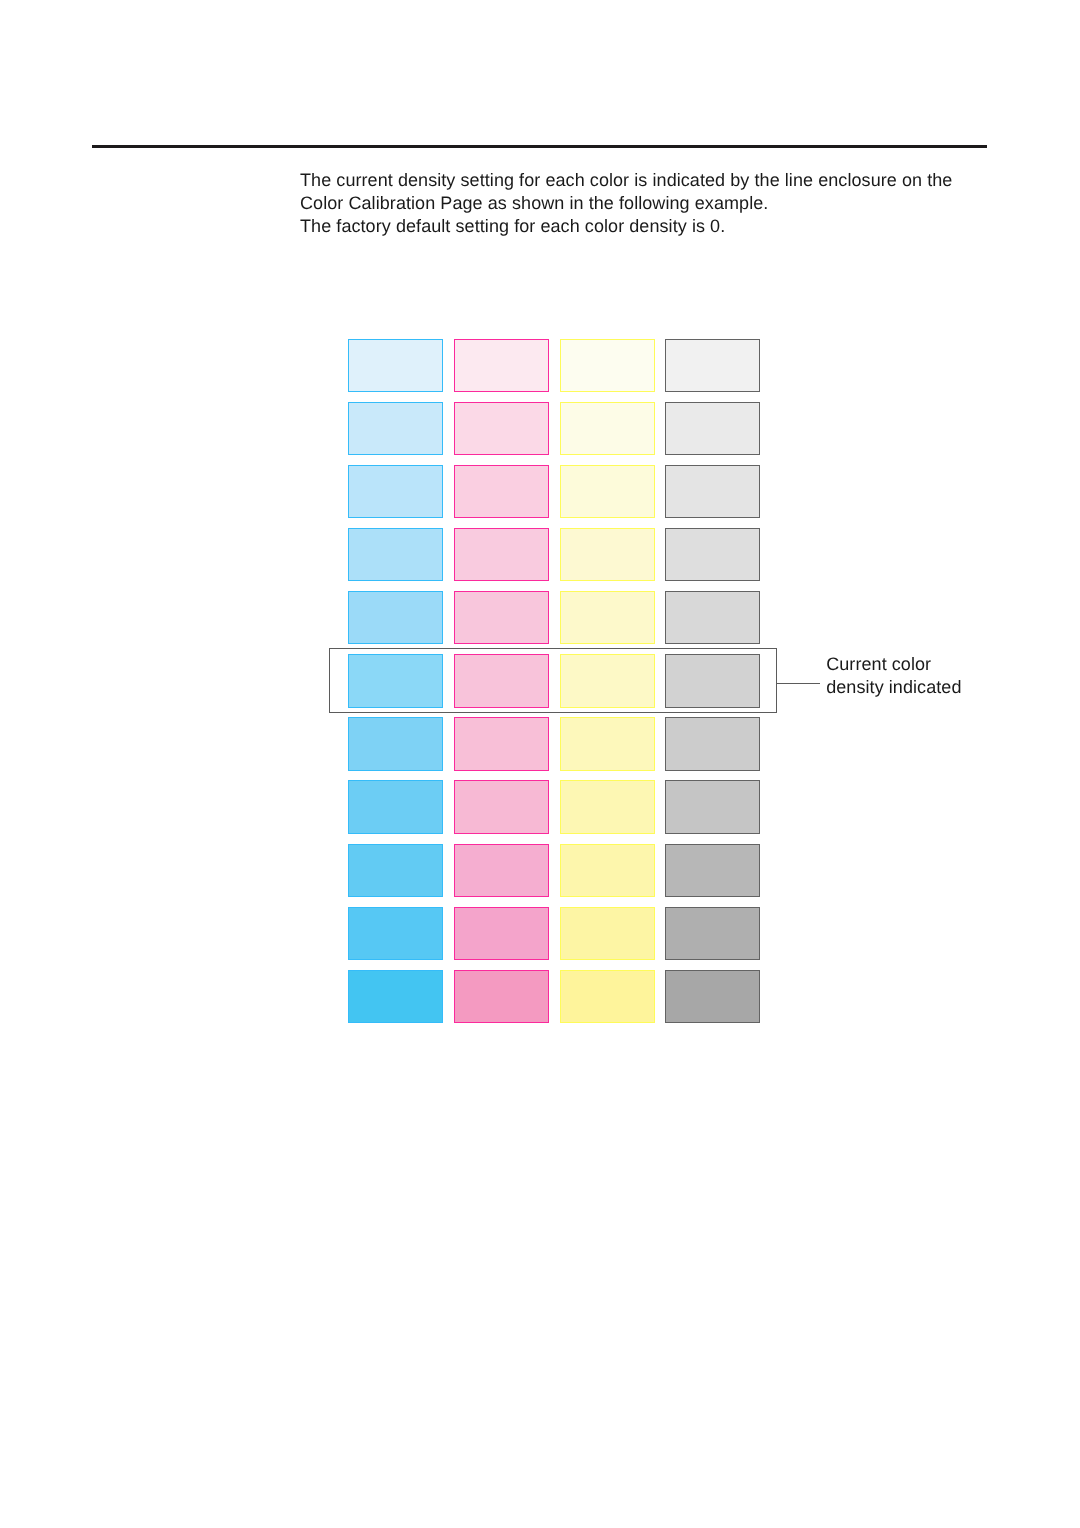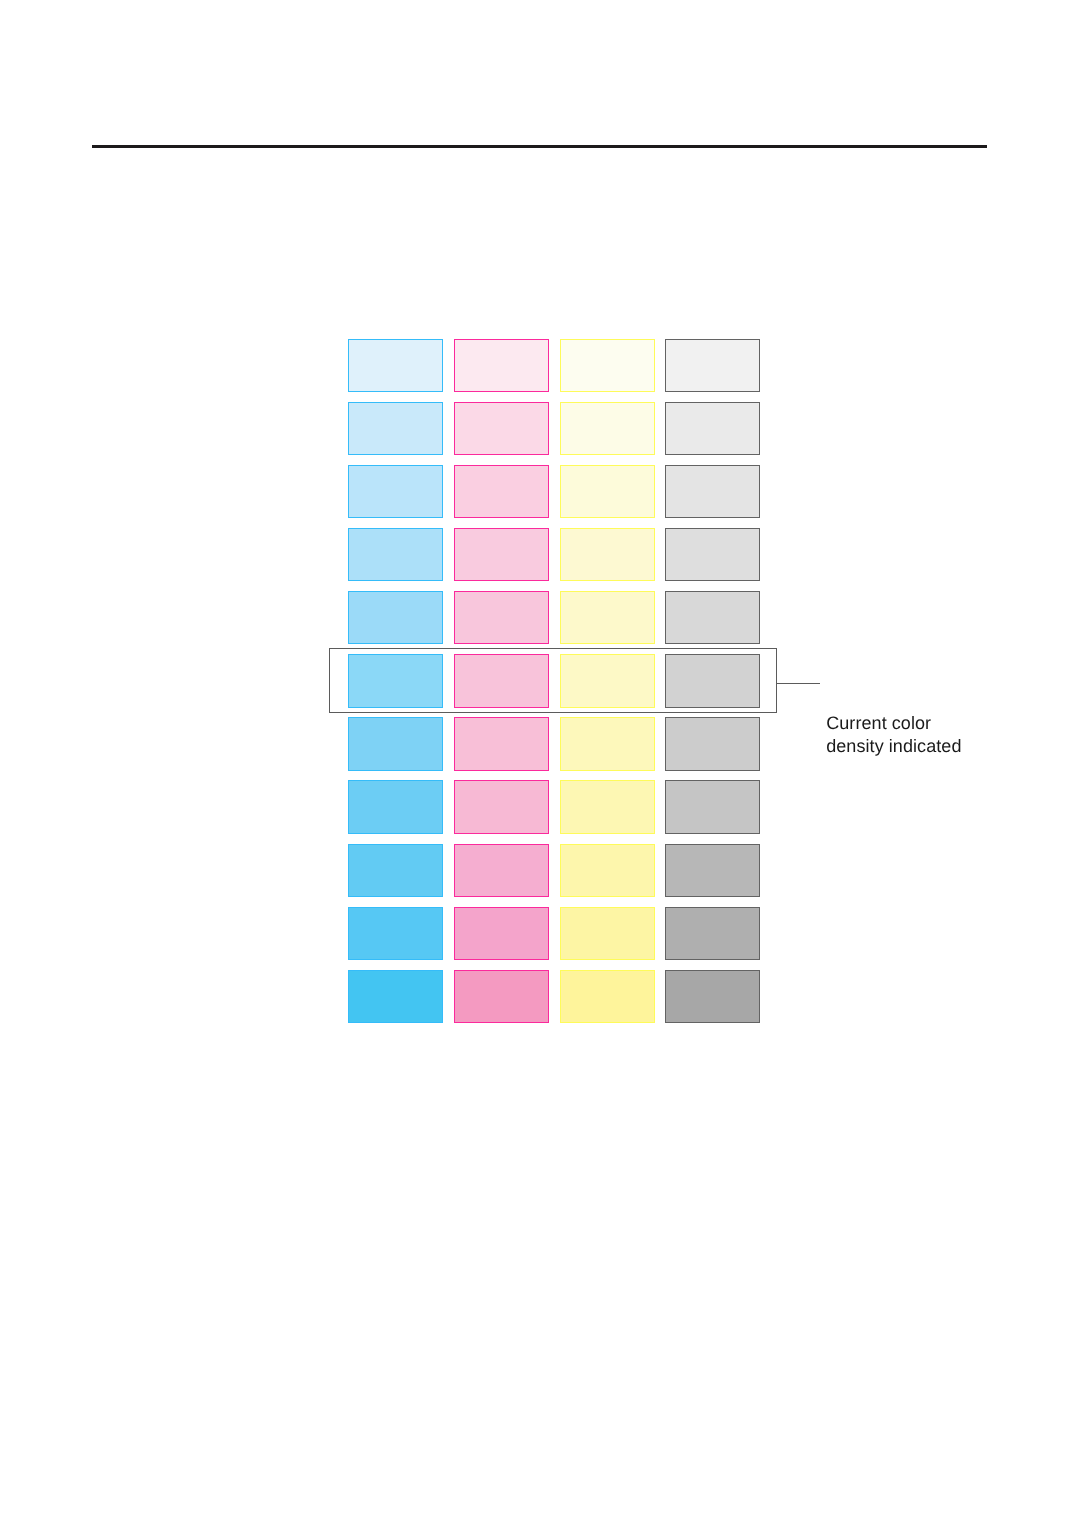--- a/index.html
+++ b/index.html
@@ -30,31 +30,36 @@
 
   
   .enclosure{position:absolute;box-sizing:border-box;
              left:329.2px;top:647.8px;width:447.4px;height:65px;
              border:1.5px solid #5b5b5b;background:transparent;}
 
   
   .leader{position:absolute;left:776.4px;top:682.8px;width:43.6px;height:1.4px;background:#5b5b5b;}
 
   
-  .callout{position:absolute;left:826.2px;top:712px;
+  .callout{position:absolute;left:826.2px;top:653px;
            font-size:18px;line-height:22.5px;letter-spacing:0.004em;
            color:#1a1a1a;white-space:nowrap;}
 </style>
 </head>
 <body>
 
 <div class="page">
 
   <div class="rule"></div>
 
+  <div class="para">
+    <div class="line">The current density setting for each color is indicated by the line enclosure on the</div>
+    <div class="line">Color Calibration Page as shown in the following example.</div>
+    <div class="line">The factory default setting for each color density is 0.</div>
+  </div>
 
   <div class="grid" id="grid">
       <div class="patch" style="left: 0px; top: 0px; width: 95px; height: 53.2px; background: rgb(223, 241, 251); border-color: rgb(53, 188, 249);"></div>
       <div class="patch" style="left: 0px; top: 63.07px; width: 95px; height: 53.2px; background: rgb(201, 233, 250); border-color: rgb(53, 188, 249);"></div>
       <div class="patch" style="left: 0px; top: 126.14px; width: 95px; height: 53.2px; background: rgb(186, 228, 250); border-color: rgb(53, 188, 249);"></div>
       <div class="patch" style="left: 0px; top: 189.21px; width: 95px; height: 53.2px; background: rgb(172, 224, 249); border-color: rgb(53, 188, 249);"></div>
       <div class="patch" style="left: 0px; top: 252.28px; width: 95px; height: 53.2px; background: rgb(155, 218, 248); border-color: rgb(53, 188, 249);"></div>
       <div class="patch" style="left: 0px; top: 315.35px; width: 95px; height: 53.2px; background: rgb(139, 216, 247); border-color: rgb(53, 188, 249);"></div>
       <div class="patch" style="left: 0px; top: 378.42px; width: 95px; height: 53.2px; background: rgb(126, 210, 245); border-color: rgb(53, 188, 249);"></div>
       <div class="patch" style="left: 0px; top: 441.49px; width: 95px; height: 53.2px; background: rgb(108, 205, 244); border-color: rgb(53, 188, 249);"></div>

